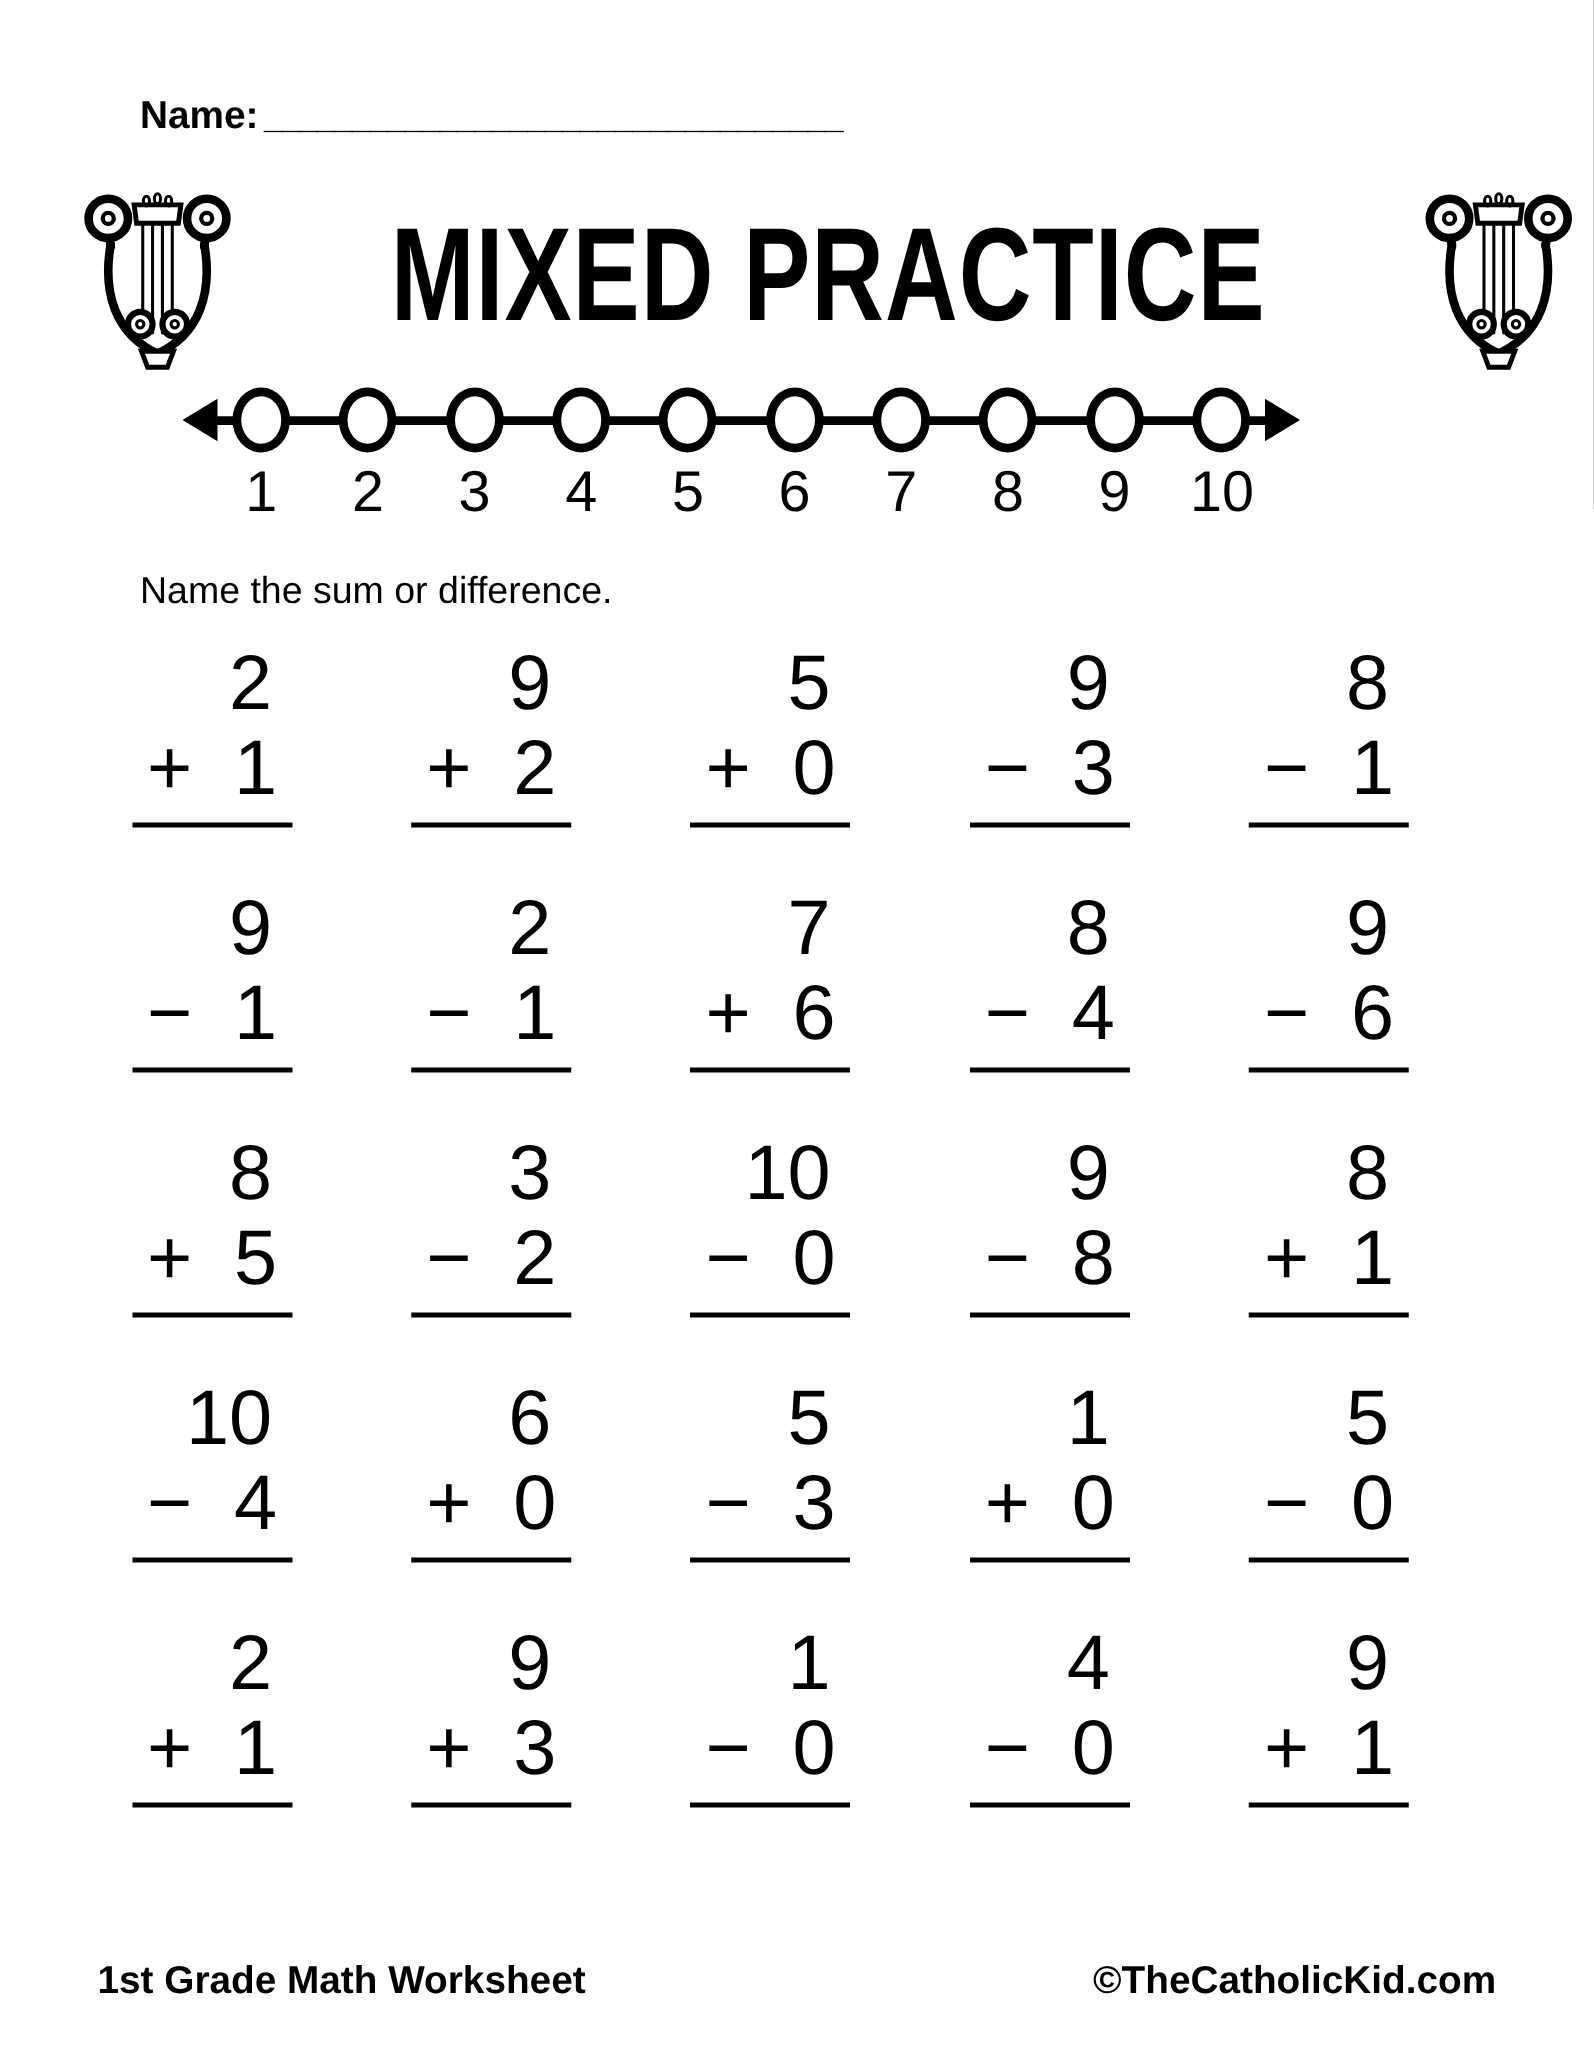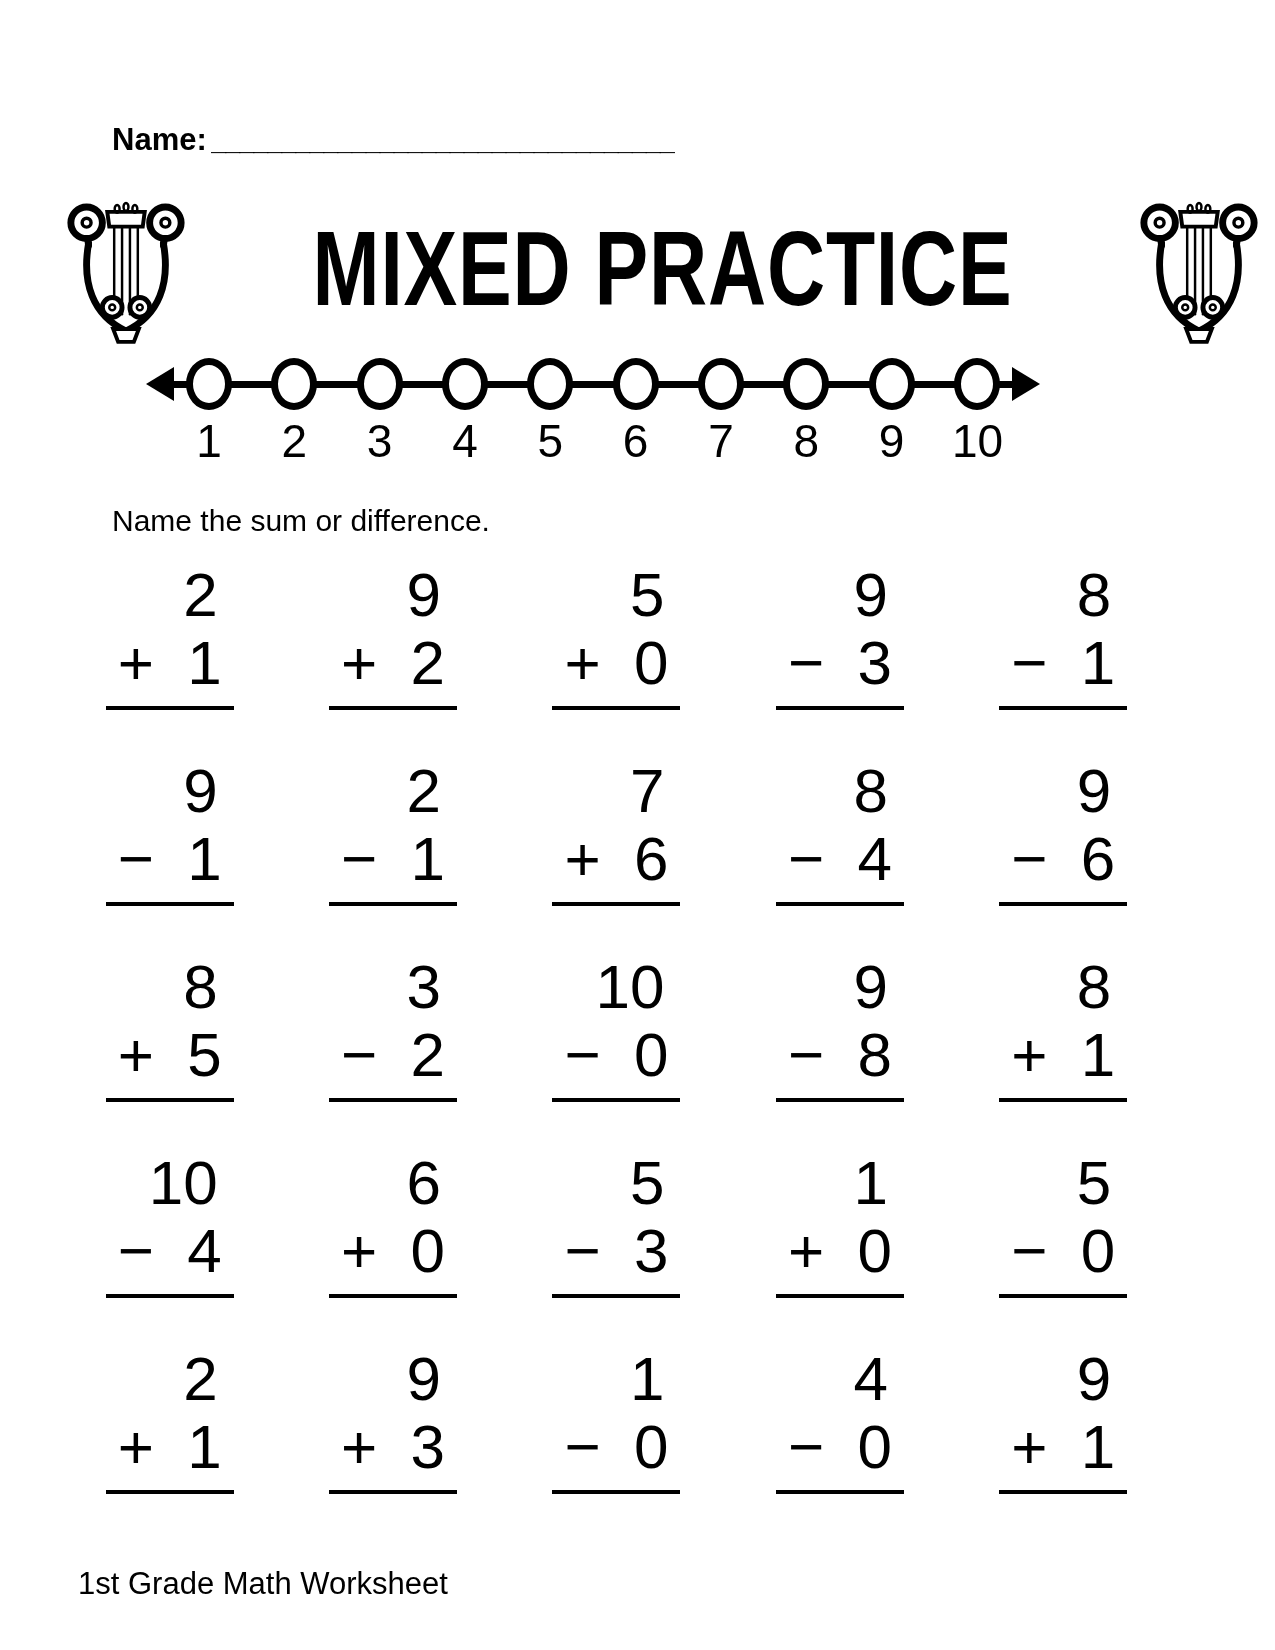--- a/index.html
+++ b/index.html
@@ -13,21 +13,20 @@
     font-family: "Liberation Sans", sans-serif;
     overflow: hidden;
   }
 
   
   .header-row {
     display: flex;
     justify-content: space-between;
     padding: 74px 76px 0 112px;
     align-items: baseline;
-    margin-top: 48px;
   }
   .field { white-space: nowrap; }
   .field-label {
     font-weight: bold;
     font-size: 31px;
     letter-spacing: 0px;
   }
   .field-line {
     font-weight: bold;
     font-size: 27px;
@@ -123,21 +122,21 @@
     border-bottom: 4px solid #000;
     margin: 12px 0 0 -12px;
   }
 
   
   .footer {
     position: absolute;
     left: 0; right: 0; bottom: 48px;
     display: flex; justify-content: space-between;
     padding: 0 78px;
-    font-weight: normal;
+    font-weight: bold;
     font-size: 31px;
   }
 </style>
 </head>
 <body>
 
 <div class="page">
 
   <div class="header-row">
     <div class="field">
@@ -458,15 +457,16 @@
           <span>+</span>
           <span>1</span>
         </div>
       <div class="answer-line"></div>
     </div>
 
   </div>
 
   <div class="footer">
     <span>1st Grade Math Worksheet</span>
+    <span>©TheCatholicKid.com</span>
   </div>
 
 </div>
 
 </body></html>

